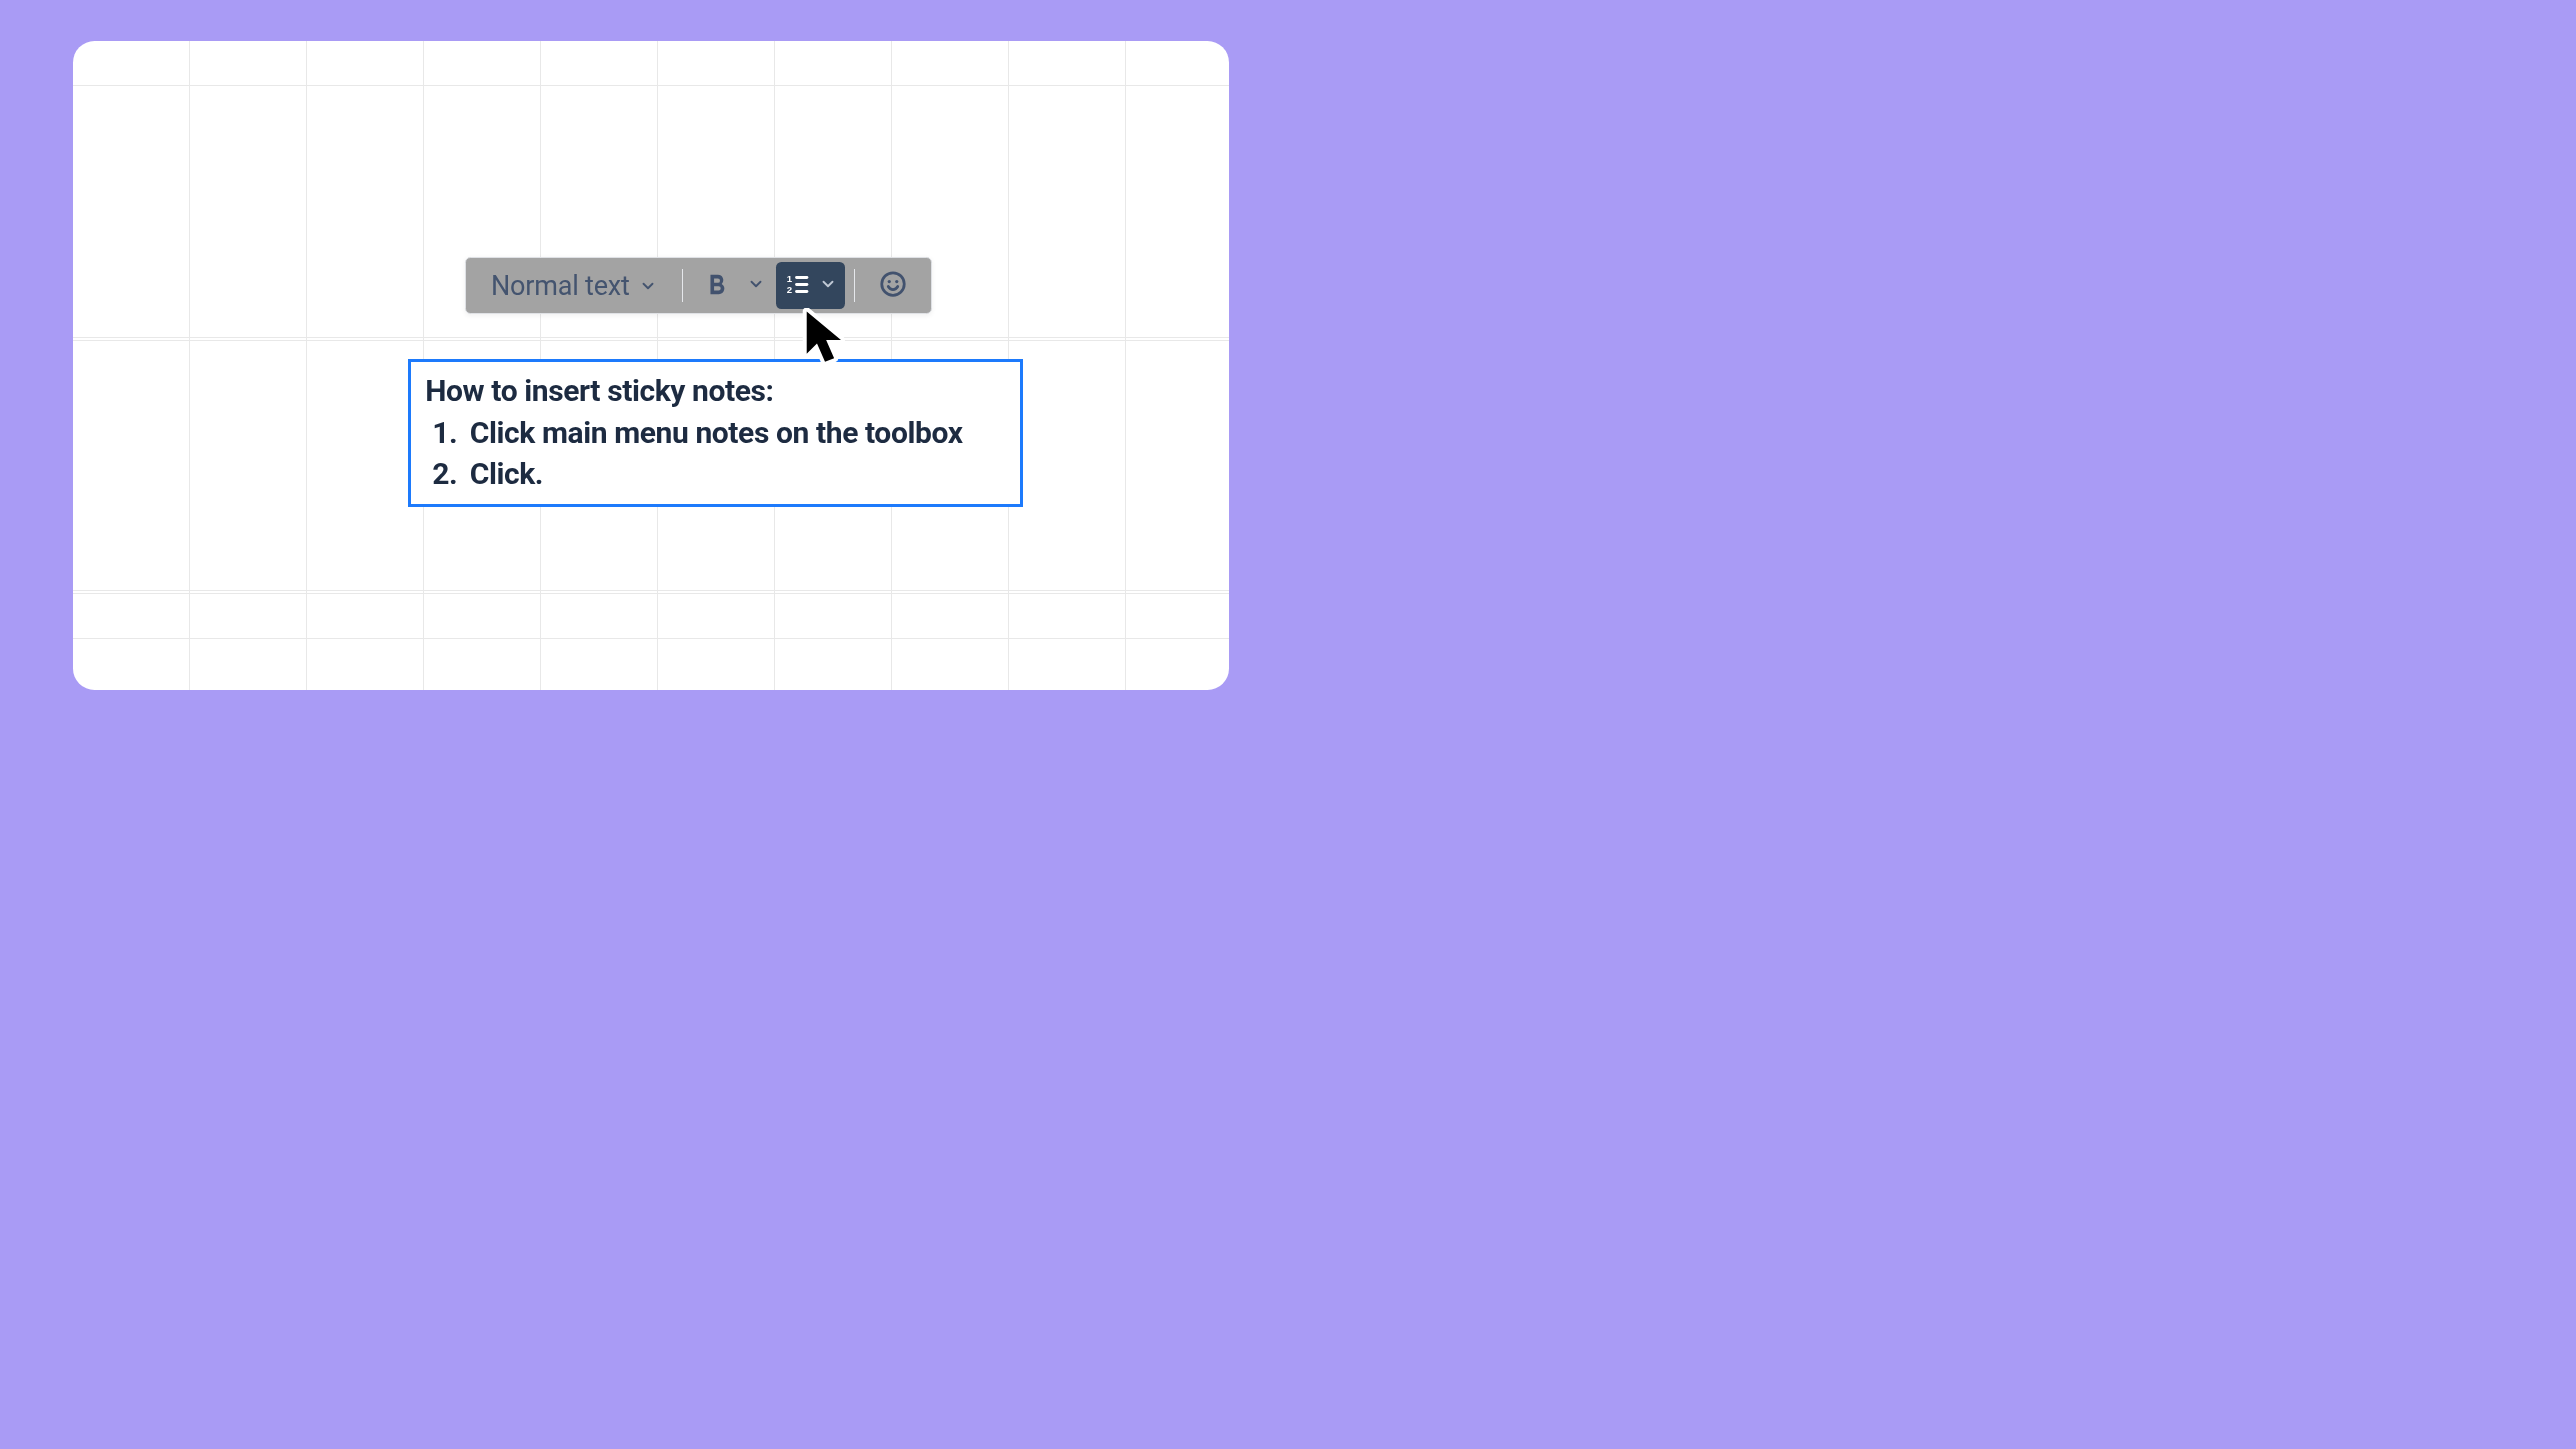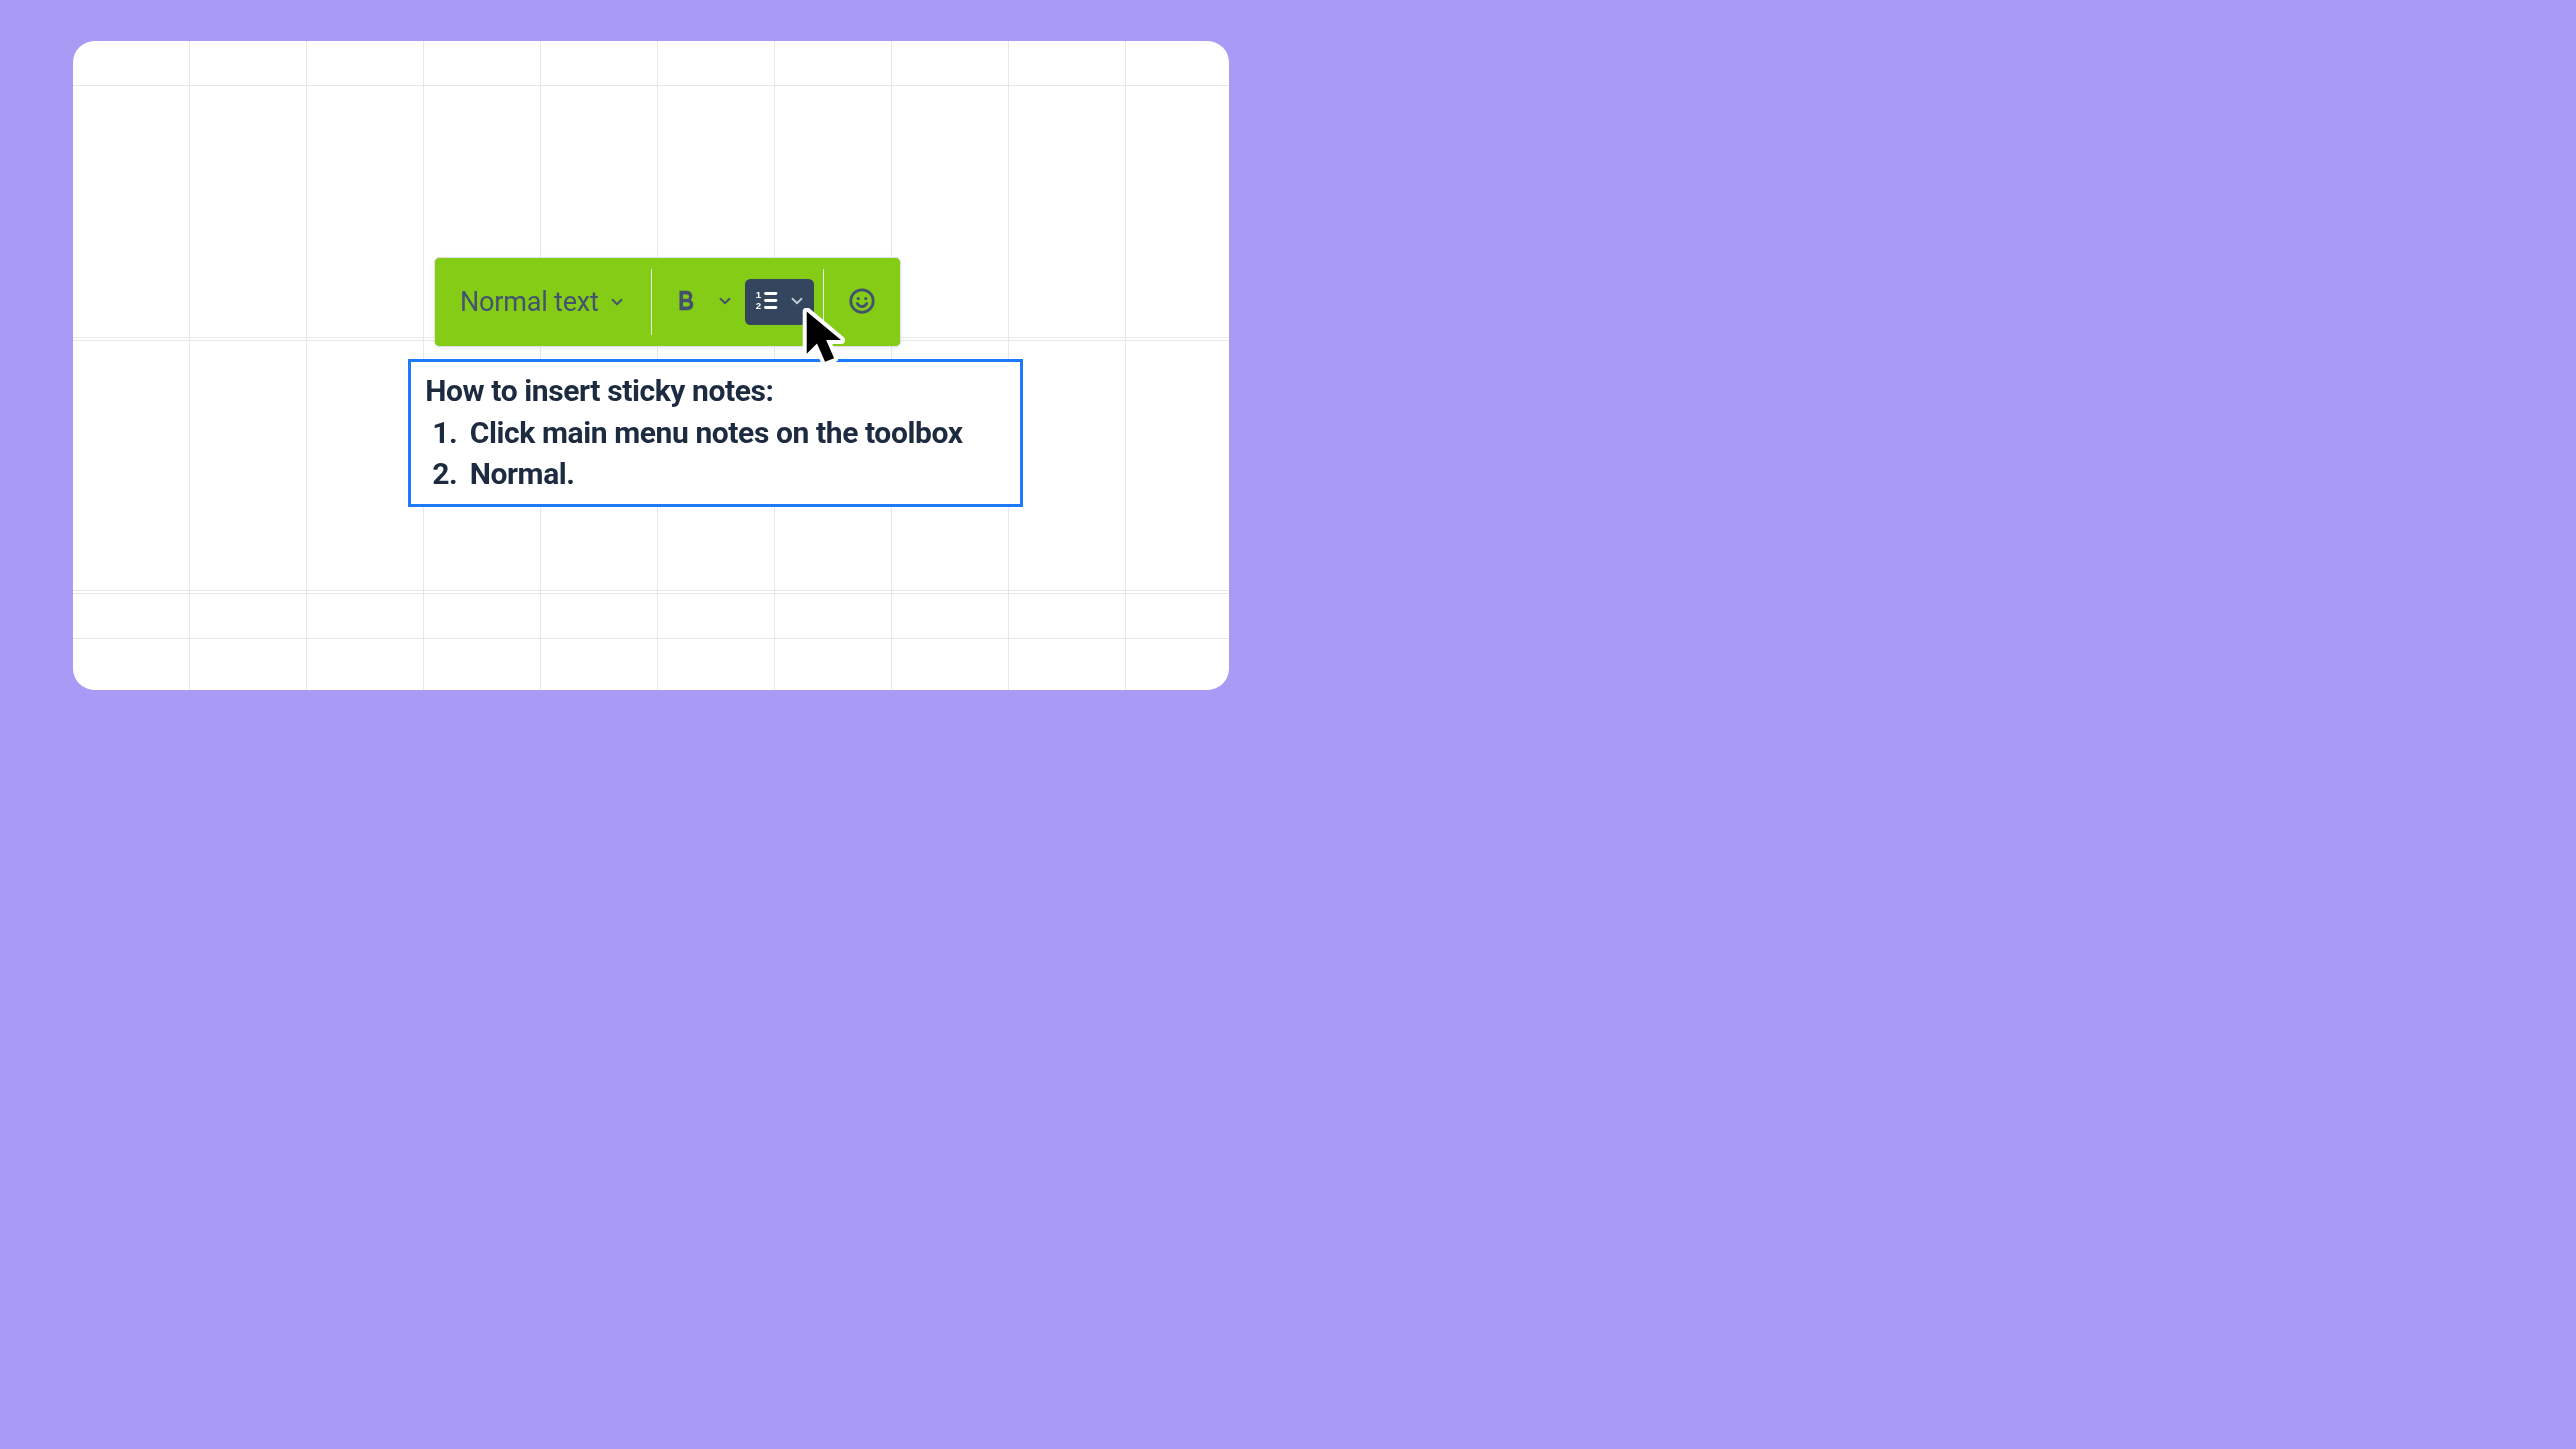--- a/index.html
+++ b/index.html
@@ -44,24 +44,24 @@
           transparent 297px, transparent 299px,
           #E6E6E6 299px, #E6E6E6 300px,
           transparent 300px, transparent 549px,
           #E6E6E6 549px, #E6E6E6 550px,
           transparent 550px, transparent 552px,
           #E6E6E6 552px, #E6E6E6 553px);
       opacity: 0.9;
     }
     .floating-toolbar {
       position: absolute;
-      left: 361px;
+      left: 392px;
       top: 216px;
-      height: 90px;
-      background: #84cc16;
+      height: 57px;
+      background: #a3a3a3;
       border: 0.9px solid #DFE1E5;
       border-radius: 5.4px;
       display: flex;
       align-items: stretch;
       box-shadow: 0 1.8px 5.4px rgba(0,0,0,0.06);
     }
     .toolbar-section {
       display: flex;
       align-items: center;
       padding: 0 12.5px;
@@ -242,21 +242,21 @@
           </svg>
         </span>
       </div>
     </div>
   </div>
 
   <div class="text-block">
     <div class="heading">How to insert sticky notes:</div>
     <ol>
       <li>Click main menu notes on the toolbox</li>
-      <li>Normal.</li>
+      <li>Click.</li>
     </ol>
   </div>
 
   <div class="cursor-pointer">
     <svg width="52" height="64" viewBox="0 0 44 56">
       <g>
         <path d="M6 3 L6 40 L15 31 L22 47 L30 44 L23 28 L36 28 Z" fill="#ffffff" stroke="#ffffff" stroke-width="7" stroke-linejoin="round"></path>
         <path d="M6 3 L6 40 L15 31 L22 47 L30 44 L23 28 L36 28 Z" fill="#000000"></path>
       </g>
     </svg>

